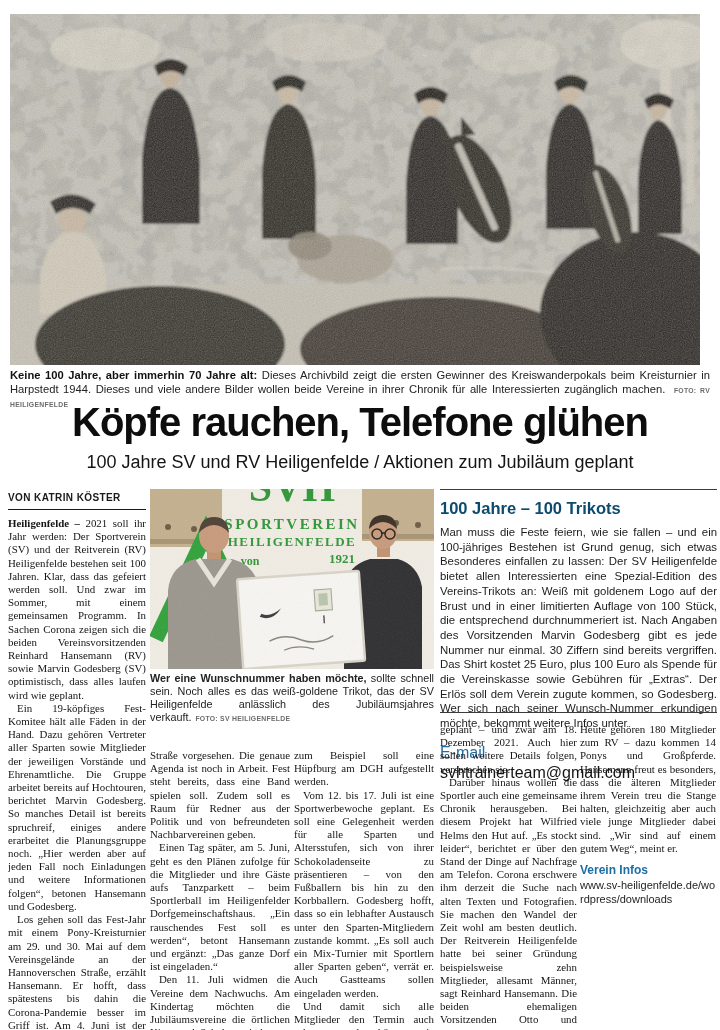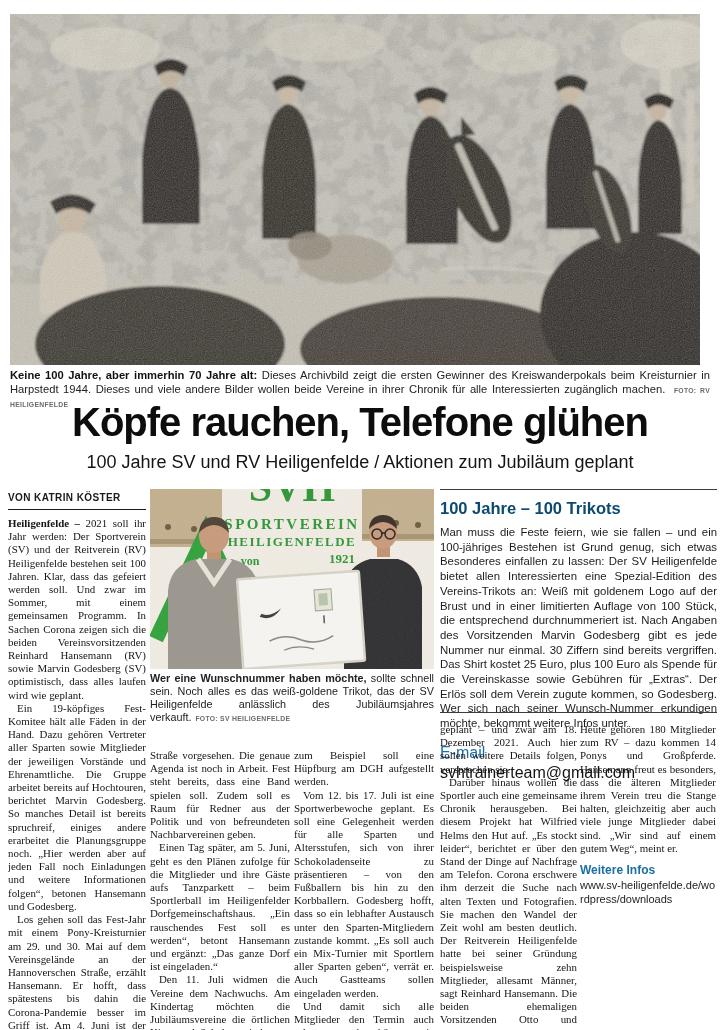--- a/index.html
+++ b/index.html
@@ -239,18 +239,18 @@
 
 <div class="abs body-col col4">
     <p>geplant – und zwar am 18. Dezember 2021. Auch hier sollen weitere Details folgen, versprechen sie.</p>
     <p>Darüber hinaus wollen die Sportler auch eine gemeinsame Chronik herausgeben. Bei diesem Projekt hat Wilfried Helms den Hut auf. „Es stockt leider“, berichtet er über den Stand der Dinge auf Nachfrage am Telefon. Corona erschwere ihm derzeit die Suche nach alten Texten und Fotografien. Sie machen den Wandel der Zeit wohl am besten deutlich. Der Reitverein Heiligenfelde hatte bei seiner Gründung beispielsweise zehn Mitglieder, allesamt Männer, sagt Reinhard Hansemann. Die beiden ehemaligen Vorsitzenden Otto und Friedrich Nordmann haben Hansemann zufolge die Ge-</p>
   </div>
 <div class="abs body-col col5">
   <div>
       <p>Heute gehören 180 Mitglieder zum RV – dazu kommen 14 Ponys und Großpferde. Hansemann freut es besonders, dass die älteren Mitglieder ihrem Verein treu die Stange halten, gleichzeitig aber auch viele junge Mitglieder dabei sind. „Wir sind auf einem gutem Weg“, meint er.</p>
     </div>
   <div class="infos">
-    <div class="infos-label">Weitere Infos</div>
+    <div class="infos-label">Verein Infos</div>
     <div class="infos-links">
         <p>www.sv-heiligenfelde.de/wordpress/downloads</p>
       </div>
   </div>
 </div>
 
 </body></html>

